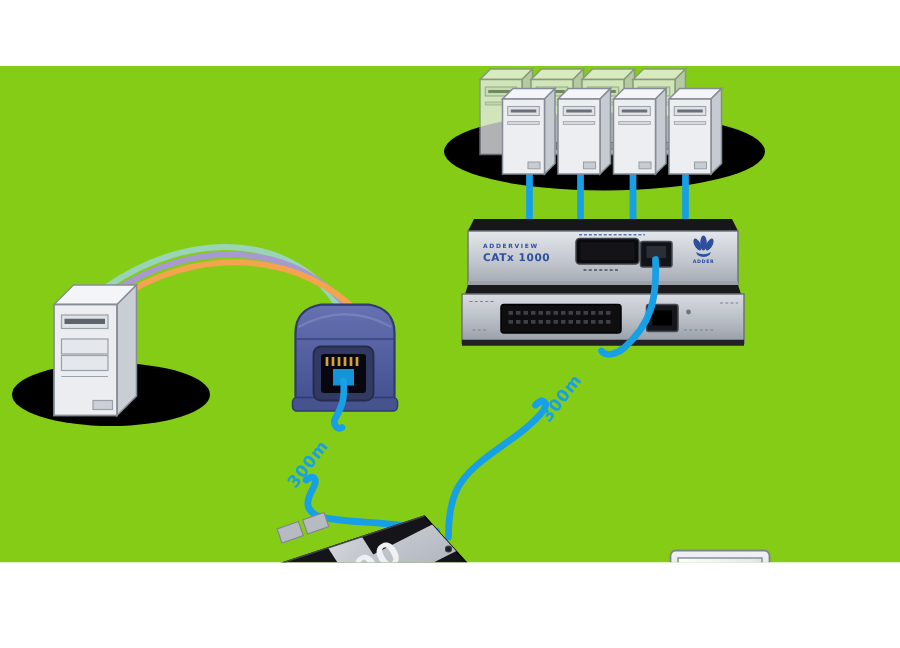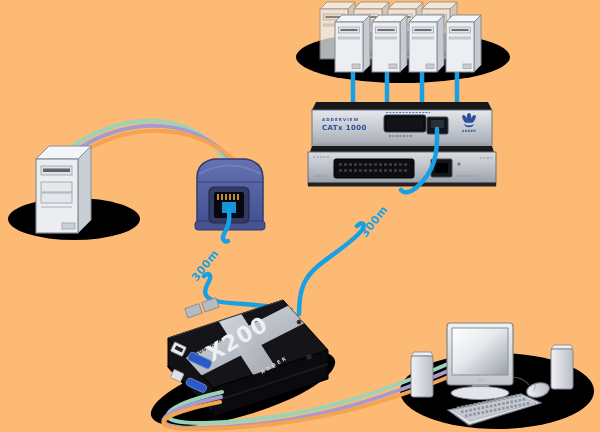--- a/index.html
+++ b/index.html
@@ -1,16 +1,16 @@
 <!DOCTYPE html>
 <html><head>
 <meta charset="utf-8">
 <style>
   html,body{margin:0;padding:0;background:#ffffff;}
-  #stage{position:relative;width:600px;height:432px;background:#fdba74;overflow:hidden;}
+  #stage{position:relative;width:600px;height:331px;background:#84cc16;overflow:hidden;margin-top:44px;}
   svg{display:block;}
   text{font-family:"DejaVu Sans", sans-serif;}
   .brand-sm{font-size:4px;letter-spacing:1.1px;font-weight:bold;}
   .brand-lg{font-size:7px;font-weight:bold;letter-spacing:.4px;}
   .dist{font-size:11px;font-weight:bold;letter-spacing:.5px;}
   .x200{font-size:22px;font-weight:bold;letter-spacing:1px;}
   .xbrand{font-size:4.6px;letter-spacing:.8px;font-weight:bold;}
   .xedge{font-size:5px;letter-spacing:2.2px;font-weight:bold;}
   .logo-t{font-size:3.2px;letter-spacing:.4px;font-weight:bold;}
 </style>

